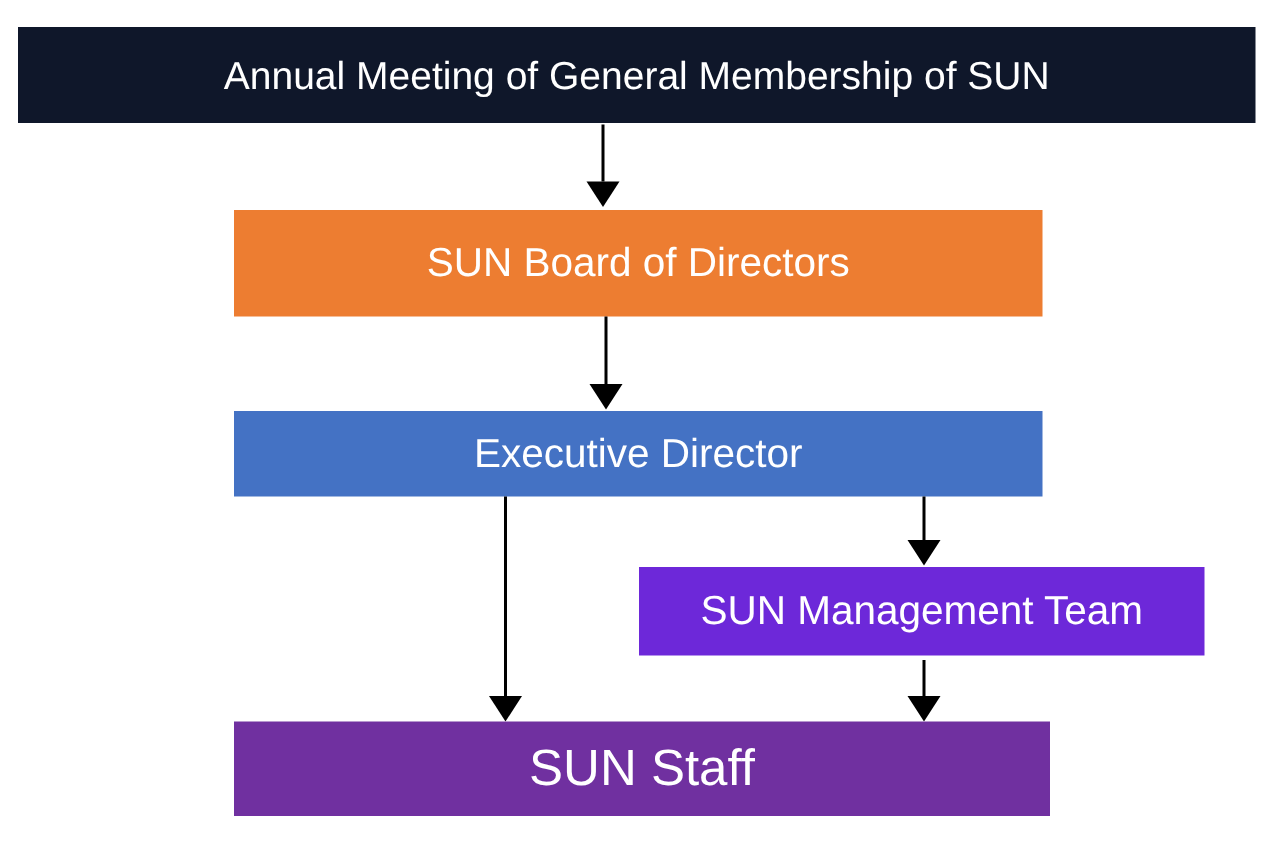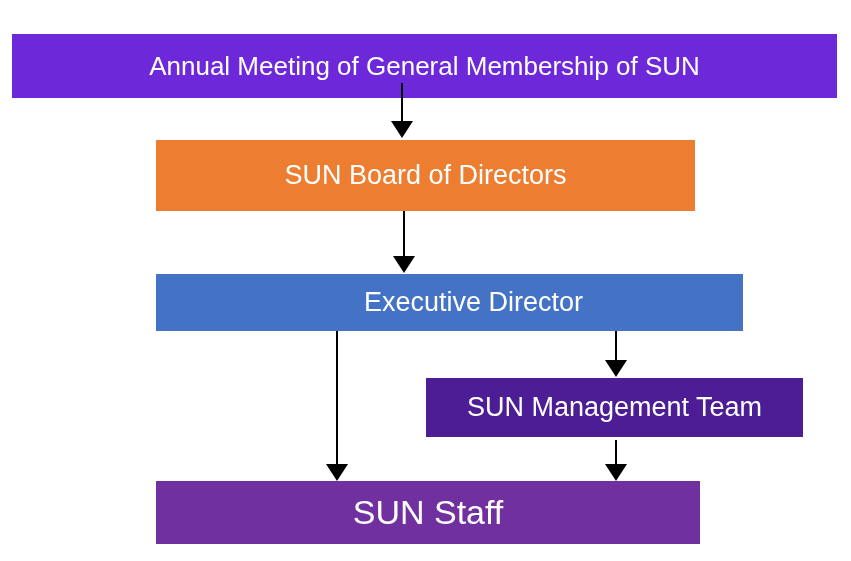--- a/index.html
+++ b/index.html
@@ -19,21 +19,21 @@
     position: absolute;
     display: flex;
     align-items: center;
     justify-content: center;
     color: #ffffff;
     text-align: center;
     line-height: 1.1;
   }
   #node-annual-meeting   { left: 12px;  top: 18px;  width: 825px; height: 64px; font-size: 26px; }
   #node-board            { left: 156px; top: 140px; width: 539px; height: 71px; font-size: 27px; }
-  #node-executive        { left: 156px; top: 274px; width: 539px; height: 57px; font-size: 27px; padding-left: 48px; }
+  #node-executive        { left: 156px; top: 274px; width: 539px; height: 57px; font-size: 27px; }
   #node-management-team  { left: 426px; top: 378px; width: 377px; height: 59px; font-size: 27px; }
   #node-staff            { left: 156px; top: 481px; width: 544px; height: 63px; font-size: 34px; }
 
   .arrow {
     position: absolute;
     width: 22px;
     display: flex;
     flex-direction: column;
     align-items: center;
   }
@@ -53,21 +53,21 @@
   #edge-board-executive   { left: 393px; top: 211px; height: 62px;  }
   #edge-executive-mgmt    { left: 605px; top: 331px; height: 46px;  }
   #edge-executive-staff   { left: 326px; top: 331px; height: 150px; }
   #edge-mgmt-staff        { left: 605px; top: 440px; height: 41px;  }
 </style>
 </head>
 <body>
 
 <div id="canvas">
 
-  <div class="node" id="node-annual-meeting" style="background-color: #6d28d9; margin-top: 16px;">
+  <div class="node" id="node-annual-meeting" style="background-color: #0f172a;">
     <span>Annual Meeting of General Membership of SUN</span>
   </div>
 
   <div class="arrow" id="edge-annual-board">
     <div class="shaft"></div>
     <div class="head"></div>
   </div>
 
   <div class="node" id="node-board" style="background-color: rgb(237, 125, 49); align-items: center;">
     <span>SUN Board of Directors</span>
@@ -85,21 +85,21 @@
   <div class="arrow" id="edge-executive-mgmt">
     <div class="shaft"></div>
     <div class="head"></div>
   </div>
 
   <div class="arrow" id="edge-executive-staff">
     <div class="shaft"></div>
     <div class="head"></div>
   </div>
 
-  <div class="node" id="node-management-team" style="background-color: #4c1d95; align-items: center;">
+  <div class="node" id="node-management-team" style="background-color: #6d28d9; align-items: center;">
     <span>SUN Management Team</span>
   </div>
 
   <div class="arrow" id="edge-mgmt-staff">
     <div class="shaft"></div>
     <div class="head"></div>
   </div>
 
   <div class="node" id="node-staff" style="background-color: rgb(112, 48, 160);">
     <span>SUN Staff</span>

